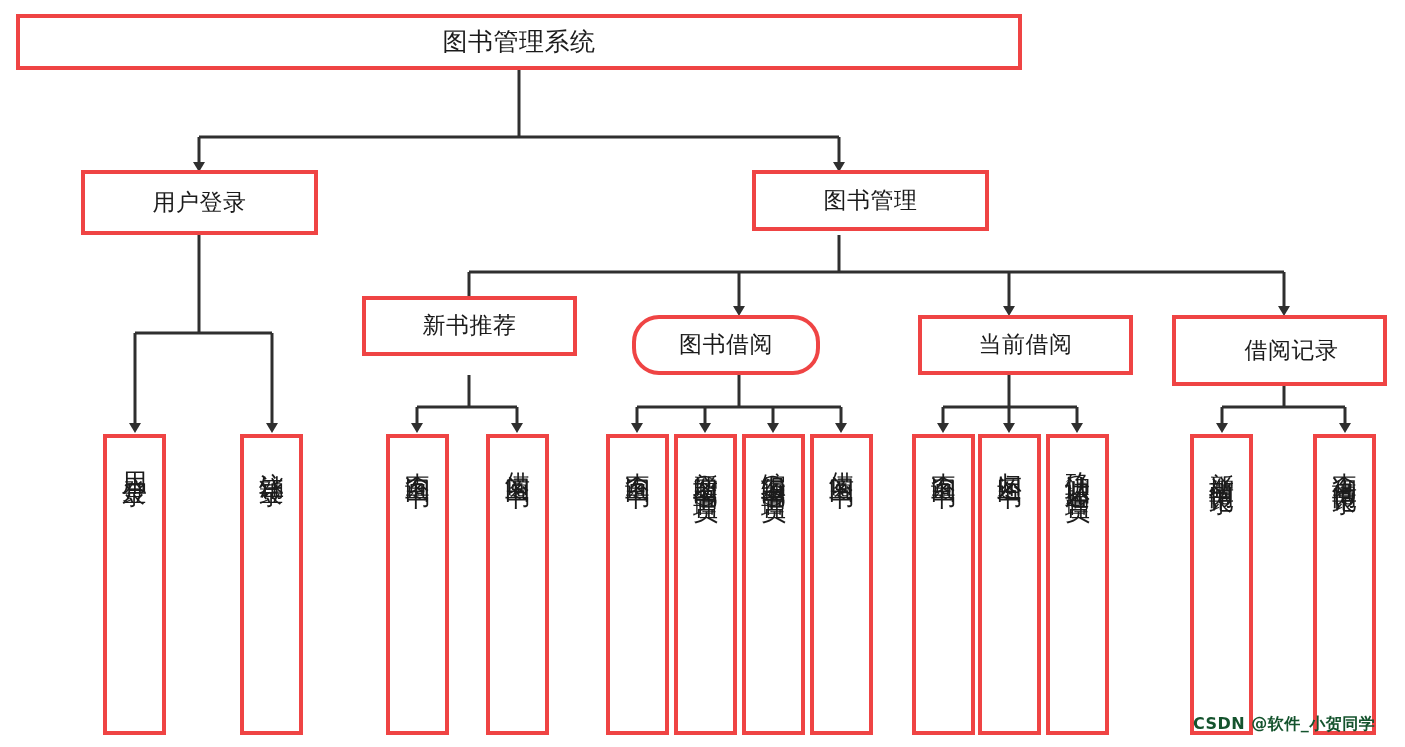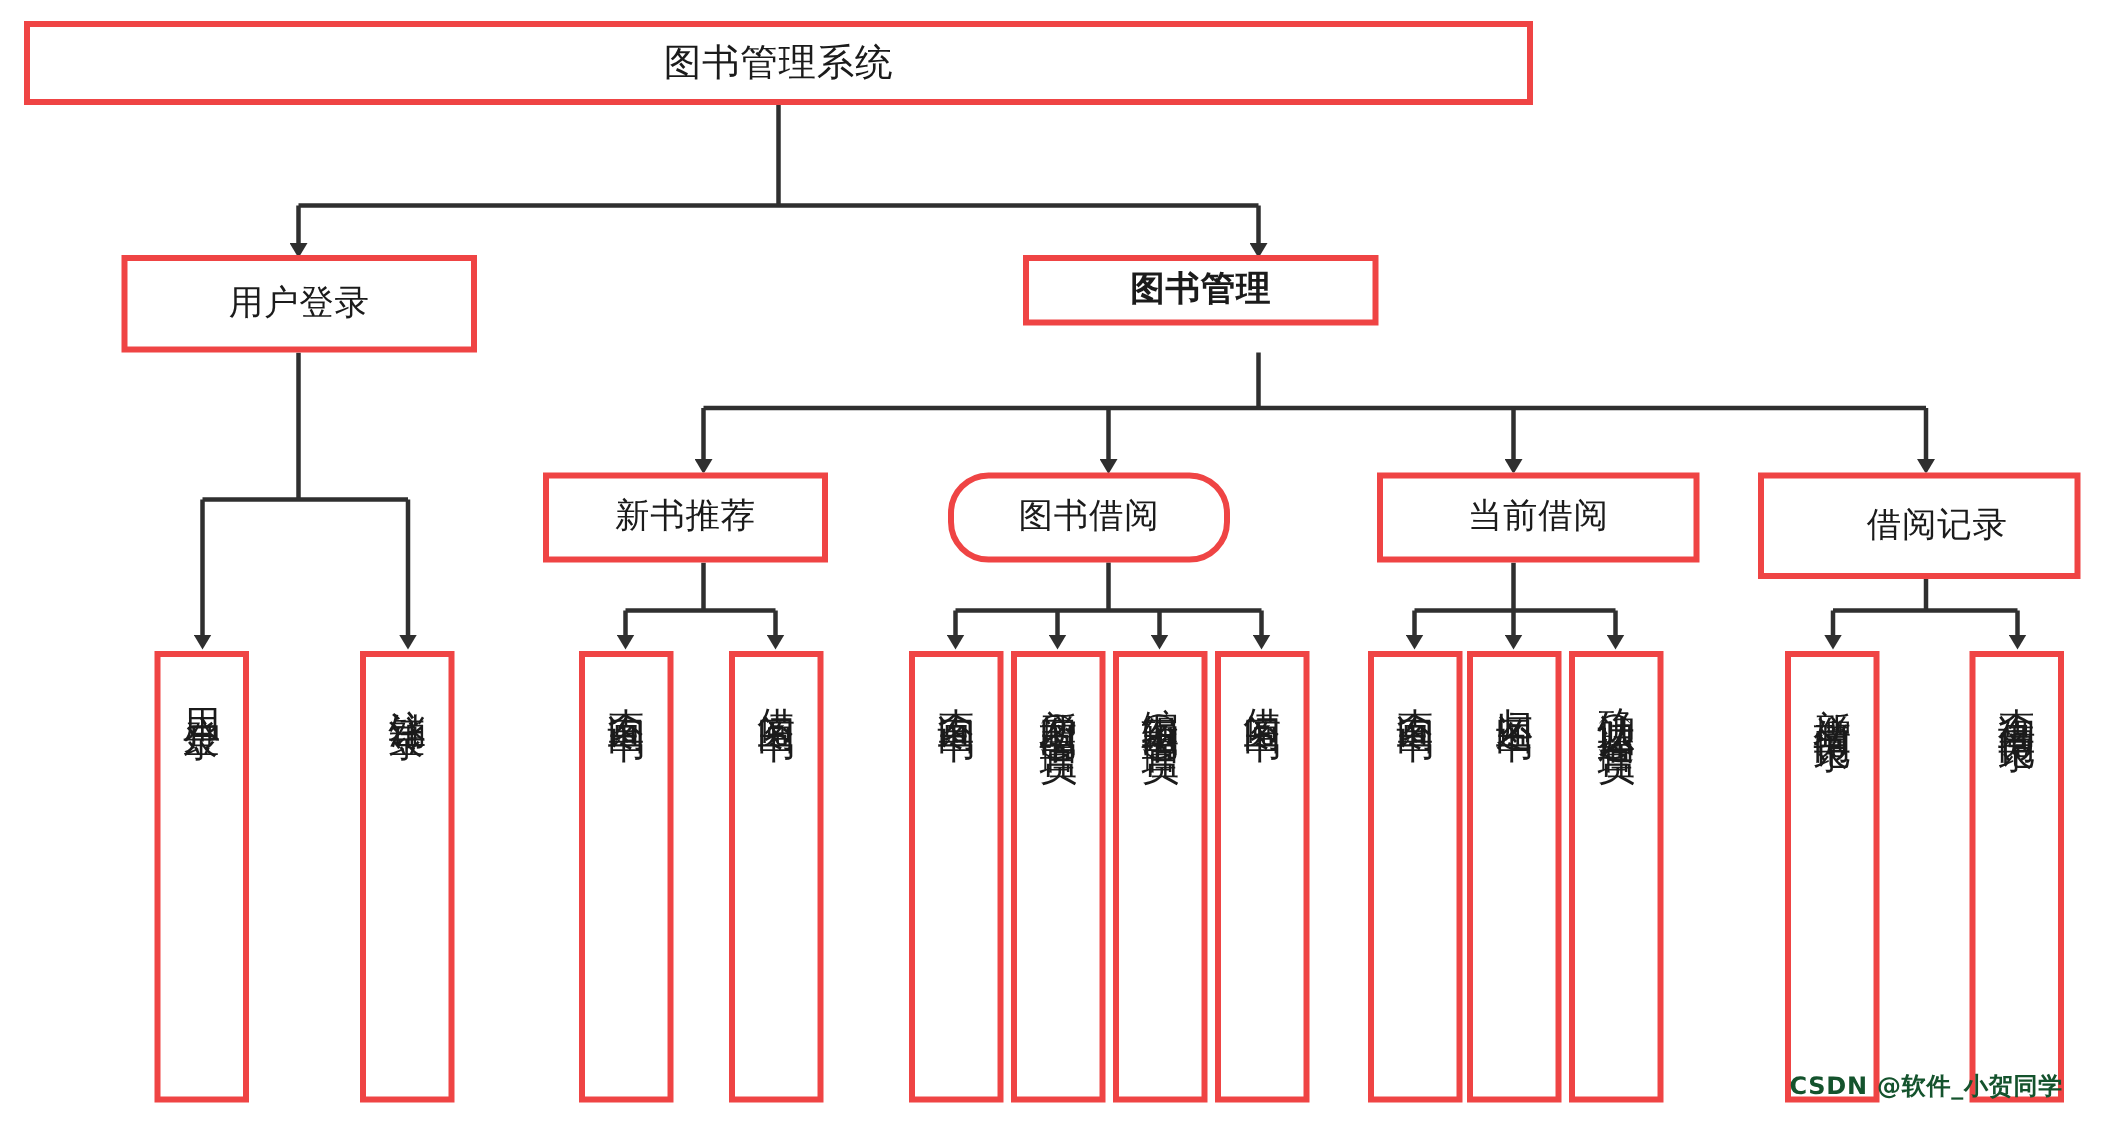--- a/index.html
+++ b/index.html
@@ -128,25 +128,25 @@
   </svg>
 
   <div class="node horiz root" style="left:16px; top:14px; width:1006px; height:56px;">
     <span class="lbl">图书管理系统</span>
   </div>
 
   <div class="node horiz" style="left:81px; top:170px; width:237px; height:65px;">
     <span class="lbl">用户登录</span>
   </div>
 
-  <div class="node horiz" style="left:682px; top:170px; width:237px; height:47px;font-weight:bold;">
+  <div class="node horiz" style="left:752px; top:170px; width:237px; height:61px;">
     <span class="lbl">图书管理</span>
   </div>
 
-  <div class="node horiz" style="left:362px; top:315px; width:190px; height:60px;">
+  <div class="node horiz" style="left:362px; top:296px; width:215px; height:60px;">
     <span class="lbl">新书推荐</span>
   </div>
 
   <div class="node horiz" style="left:632px; top:315px; width:188px; height:60px;border-radius:27px;">
     <span class="lbl">图书借阅</span>
   </div>
 
   <div class="node horiz" style="left:902px; top:315px; width:215px; height:60px;margin-left:16px;">
     <span class="lbl">当前借阅</span>
   </div>

